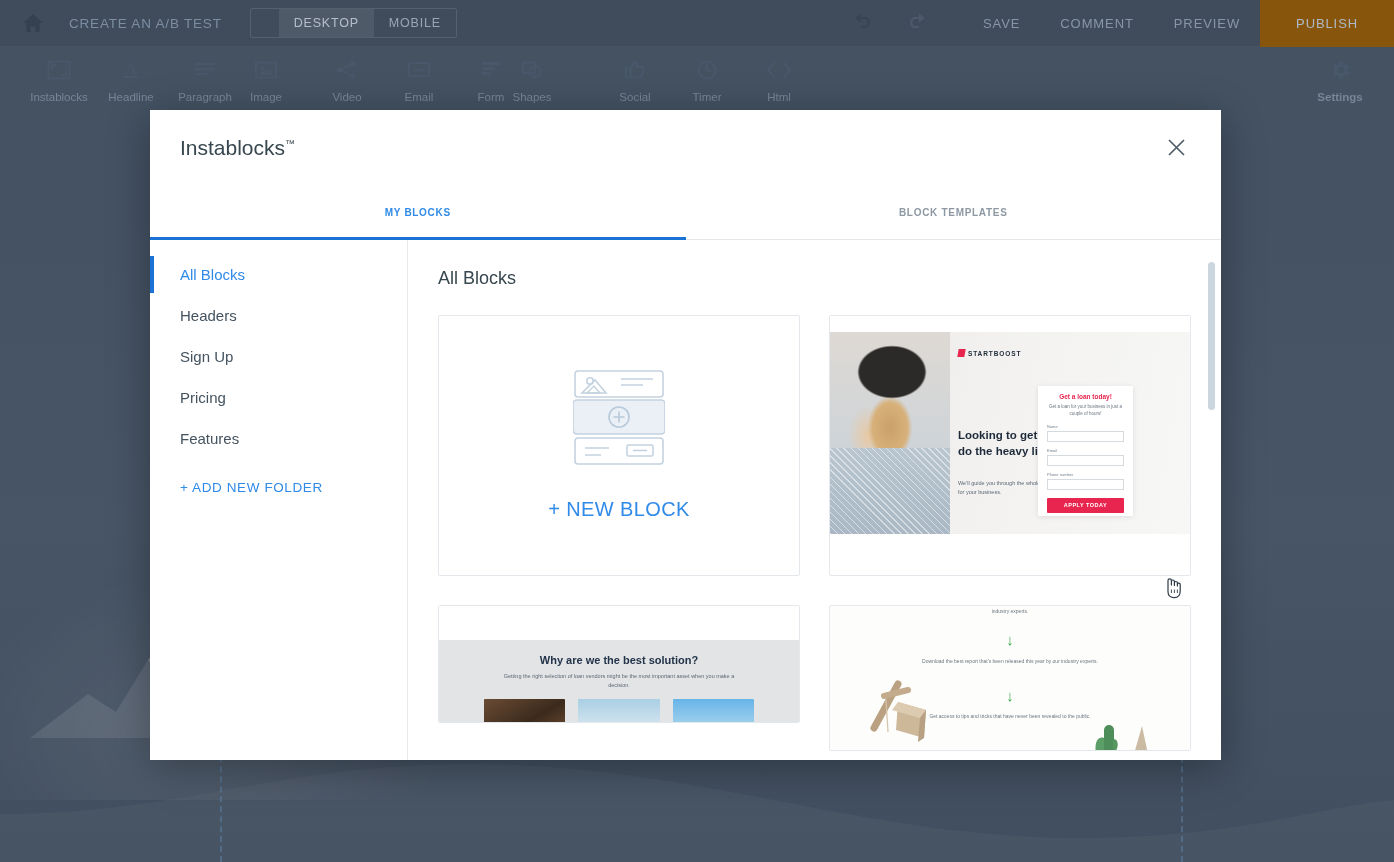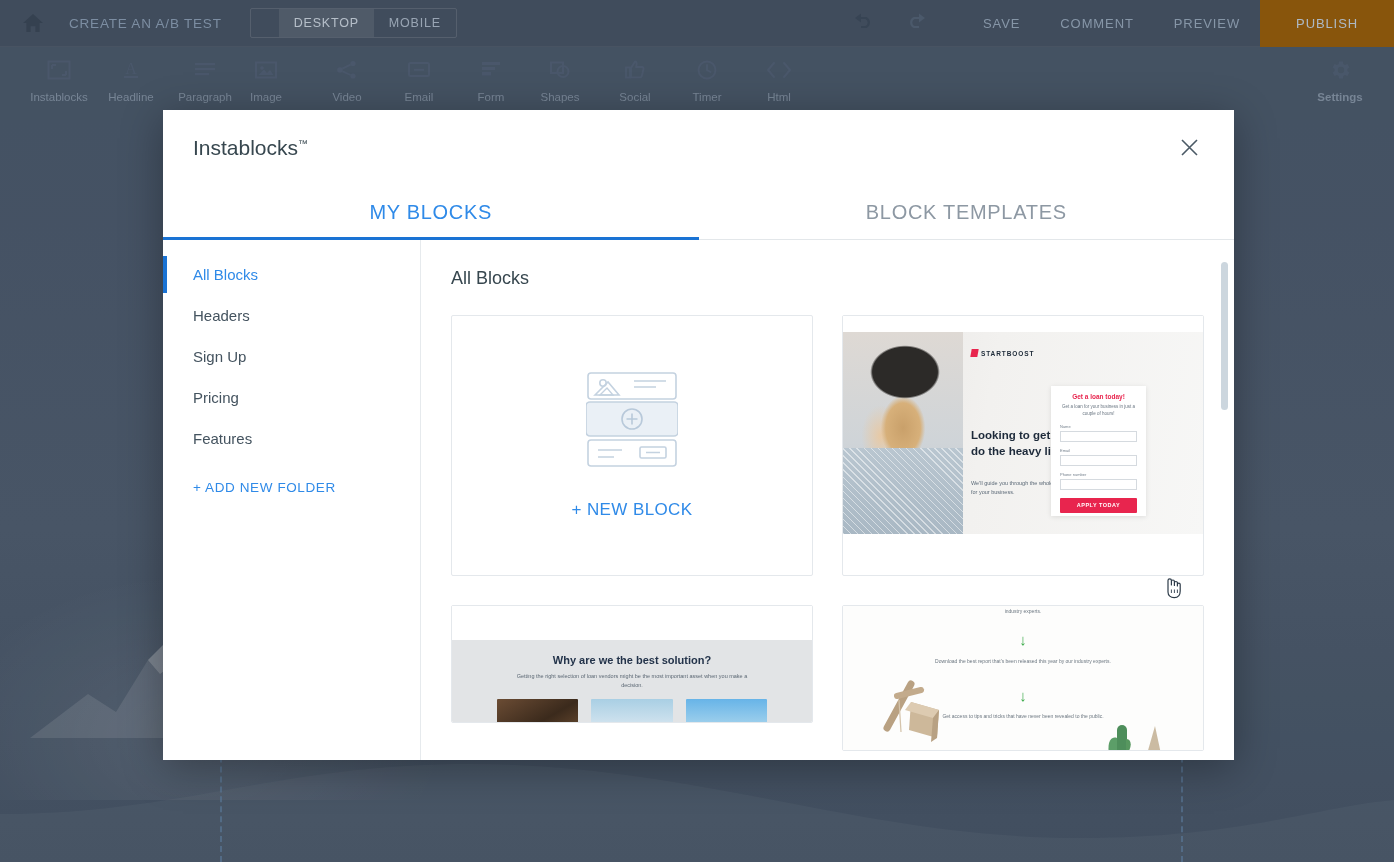--- a/index.html
+++ b/index.html
@@ -79,21 +79,21 @@
     position: absolute; top: 8px; width: 72px;
     display: flex; flex-direction: column; align-items: center; cursor: pointer;
   }
   .tool .ticon { height: 30px; display: flex; align-items: center; justify-content: center; }
   .tool .tlabel { margin-top: 6px; font-size: 11.5px; color: #8d9dae; }
   .tool.settings { right: 18px; left: auto; font-weight: bold; }
 
   
   .modal-overlay { position: absolute; inset: 0; background: rgba(20,30,40,0.18); }
   .modal {
-    position: absolute; left: 163px; top: 110px; width: 1071px; height: 650px;
+    position: absolute; left: 150px; top: 110px; width: 1071px; height: 650px;
     background: #ffffff;
     box-shadow: 0 8px 40px rgba(0,0,0,0.32);
     display: flex; flex-direction: column;
     overflow: hidden;
   }
   .modal-header {
     height: 75px; display: flex; align-items: center;
     padding: 0 30px; flex: 0 0 auto;
   }
   .modal-title { font-size: 21px; color: #37474f; font-weight: 400; }
@@ -101,21 +101,21 @@
   .close-icon {
     margin-left: auto; width: 30px; height: 30px; cursor: pointer;
     display: flex; align-items: center; justify-content: center;
   }
   .modal-tabs {
     height: 55px; display: flex; position: relative; flex: 0 0 auto;
     border-bottom: 1px solid #e3e7ea;
   }
   .tab {
     flex: 1; display: flex; align-items: center; justify-content: center;
-    font-size: 20px; letter-spacing: 0.7px; color: #8d98a3; cursor: pointer;
+    font-size: 10px; letter-spacing: 0.7px; color: #8d98a3; cursor: pointer; font-weight: bold;
   }
   .tab.active { color: #2f8ae8; }
   .tab.active::after {
     content: ""; position: absolute; left: 0; bottom: -1px;
     width: 50%; height: 3px; background: #1a73d4;
   }
   .modal-body { flex: 1; display: flex; min-height: 0; }
 
   .modal-sidebar {
     width: 258px; flex: 0 0 258px; padding-top: 14px;
@@ -143,21 +143,21 @@
   .content-title { font-size: 18px; color: #37474f; margin-bottom: 26px; }
   .card-grid { display: grid; grid-template-columns: 1fr 1fr; gap: 29px; }
   .card {
     border: 1px solid #e4e8ec; background: #fff; border-radius: 2px;
     overflow: hidden; position: relative; cursor: pointer;
   }
   .card.newblock {
     height: 261px; display: flex; flex-direction: column;
     align-items: center; justify-content: center;
   }
-  .newblock-label { margin-top: 28px; font-size: 17px; color: #2f8ae8; letter-spacing: 0.4px; text-align: right; }
+  .newblock-label { margin-top: 28px; font-size: 20px; color: #2f8ae8; letter-spacing: 0.4px; text-align: right; }
 
   .card-thumb { height: 218px; overflow: hidden; position: relative; background: #fff; }
   .card-footer {
     height: 43px; display: flex; align-items: center;
     padding: 0 18px; background: #fff;
   }
   .insert-label { font-size: 14.5px; color: #2f8ae8; letter-spacing: 0.5px; }
   .dots-menu { margin-left: auto; display: flex; gap: 3.5px; cursor: pointer; }
   .dots-menu i { width: 4px; height: 4px; border-radius: 50%; background: #3d4a57; display: block; }
 
@@ -378,21 +378,21 @@
         <span class="ticon">
           <svg width="24" height="22" viewBox="0 0 24 22">
             <rect x="3" y="3" width="18" height="3" fill="#56657a"></rect>
             <rect x="3" y="8" width="13" height="3" fill="#56657a"></rect>
             <rect x="3" y="13" width="9" height="3.4" fill="#56657a"></rect>
           </svg>
         </span>
         <span class="tlabel">Form</span>
       </div>
 
-      <div class="tool" style="left:524px">
+      <div class="tool" style="left:496px">
         <span class="ticon">
           <svg width="24" height="22" viewBox="0 0 24 22">
             <rect x="3" y="3.5" width="12" height="10.5" fill="none" stroke="#56657a" stroke-width="2"></rect>
             <circle cx="15" cy="12.5" r="5.5" fill="none" stroke="#56657a" stroke-width="2"></circle>
           </svg>
         </span>
         <span class="tlabel">Shapes</span>
       </div>
 
       <div class="tool" style="left:599px">

